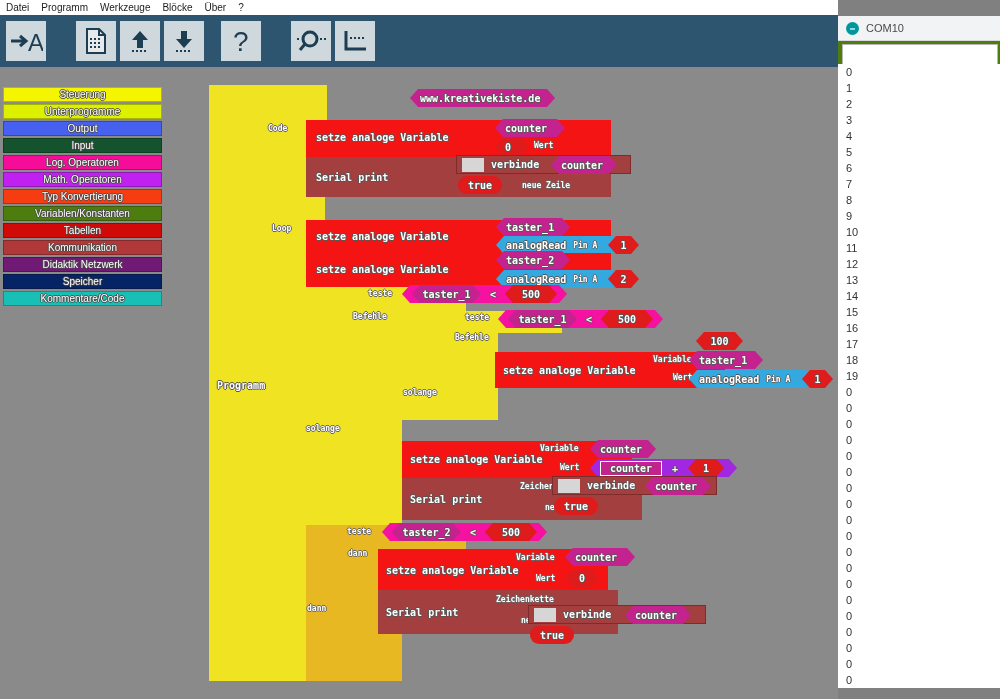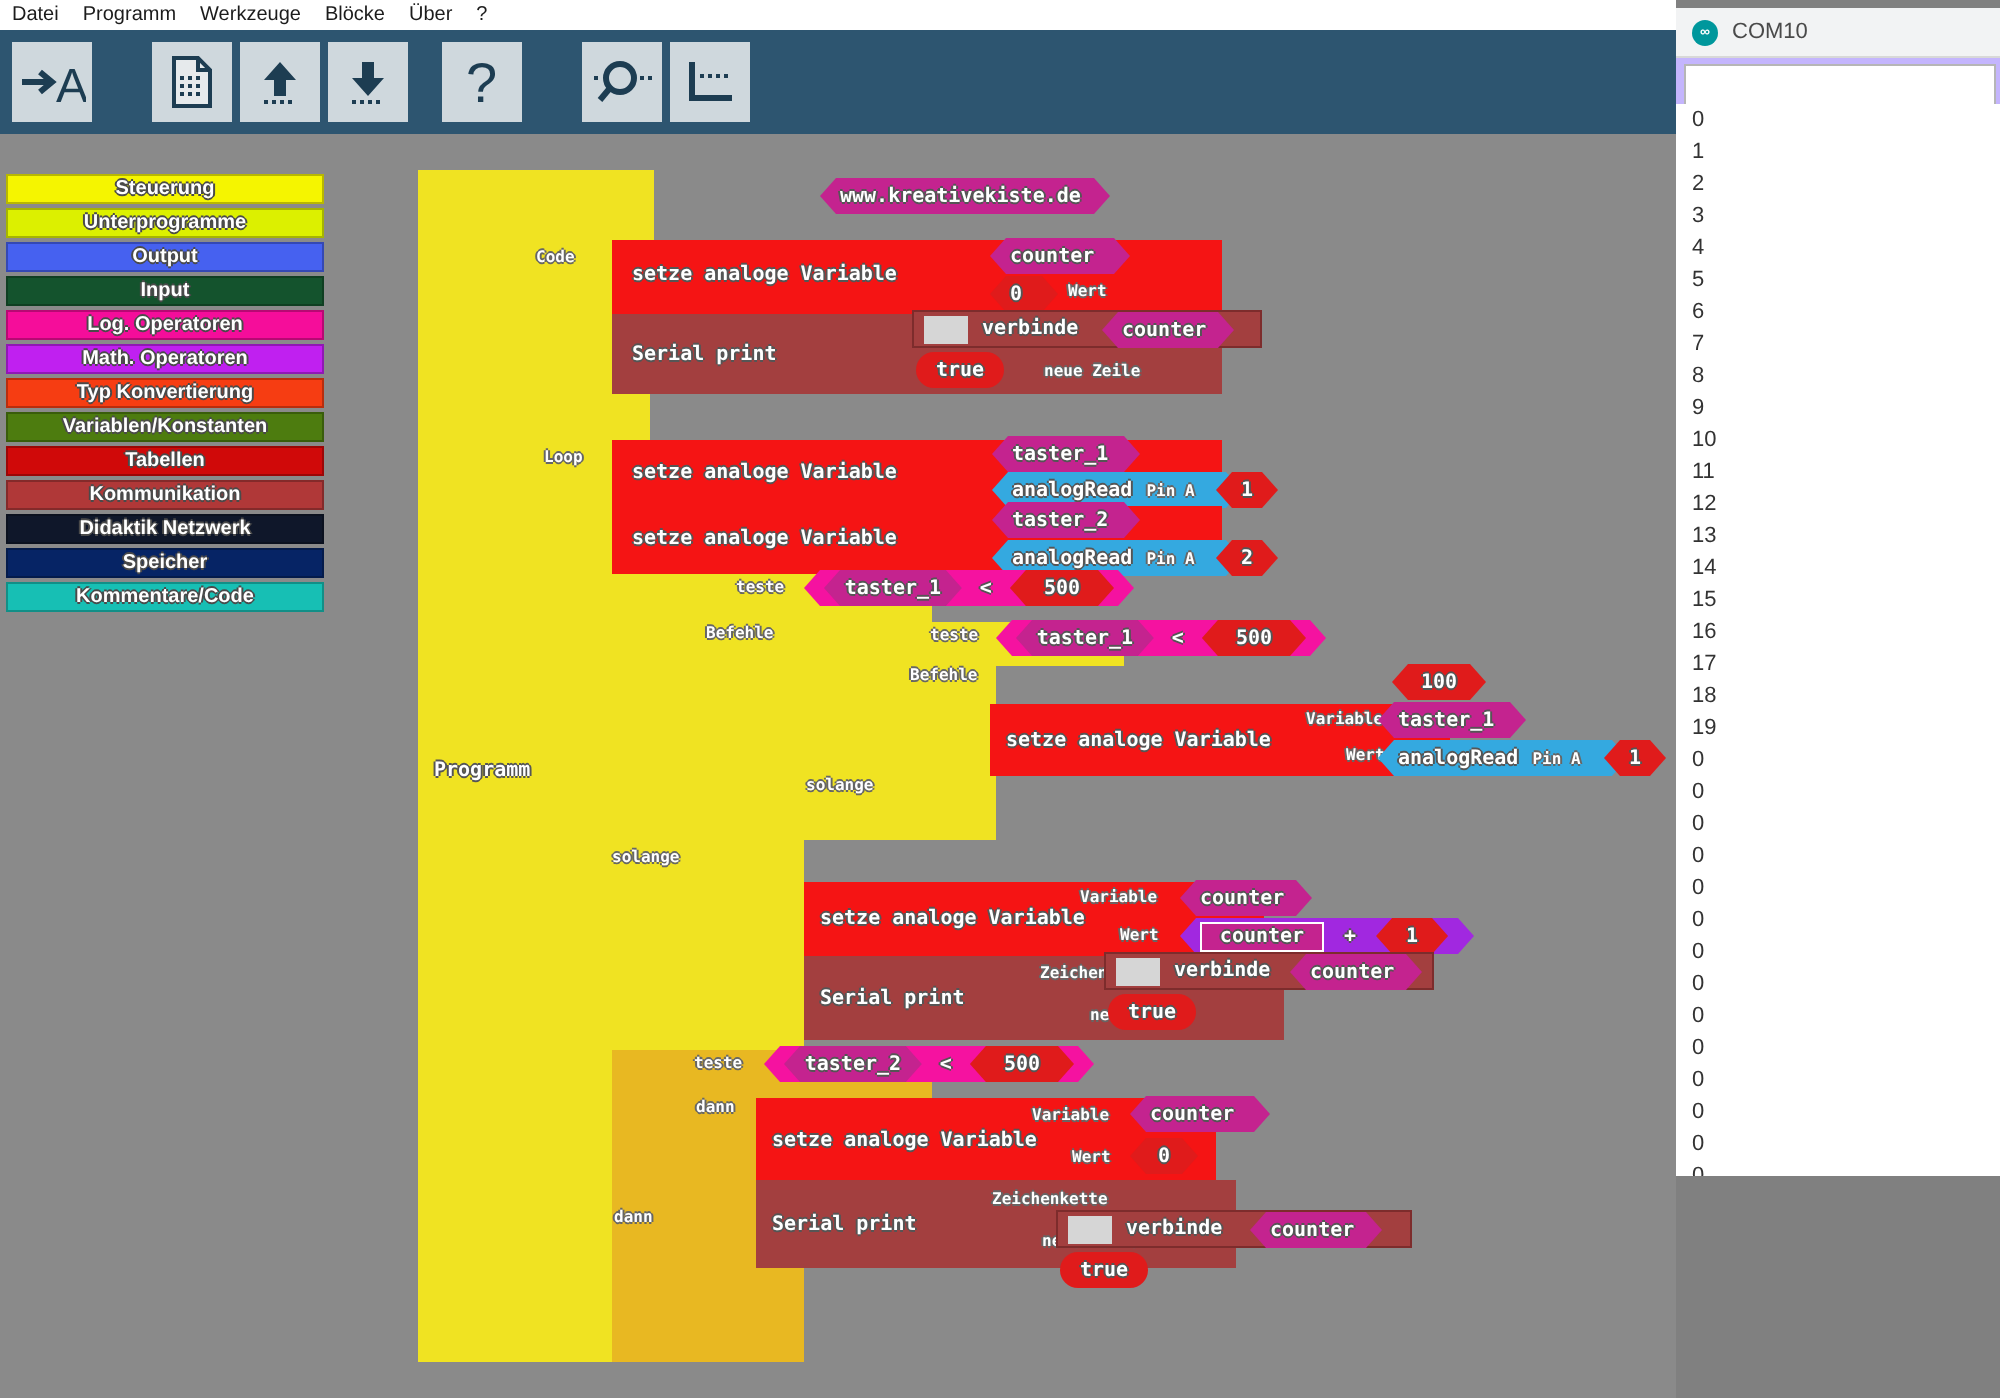--- a/index.html
+++ b/index.html
@@ -23,36 +23,36 @@
   .tbtn{width:40px;height:40px;background:#cfd8dd;display:flex;align-items:center;justify-content:center;
     cursor:pointer;}
   .tsep{width:22px;}
   .tsep2{width:9px;}
   .toolbar .tbtn svg{display:block;}
   
   .workarea{position:absolute;left:0;top:83px;width:838px;height:616px;}
   .palette{position:absolute;left:0;top:0;width:165px;height:616px;background:#8a8a8a;
     padding-top:4px;box-sizing:border-box;}
   .cat{height:15px;margin:0 3px 2px 3px;display:flex;align-items:center;justify-content:center;
-    font-size:10px;font-weight:bold;color:#ffffff;cursor:pointer;
+    font-size:10px;font-weight:normal;color:#ffffff;cursor:pointer;
     text-shadow:-1px 0 #4a4a4a,0 1px #4a4a4a,1px 0 #4a4a4a,0 -1px #4a4a4a;
     border:1px solid rgba(0,0,0,.25);box-sizing:border-box;}
   .canvas{position:absolute;left:165px;top:0;right:0;bottom:0;background:#8a8a8a;overflow:hidden;}
   .canvas-inner{position:relative;width:100%;height:100%;}
   
   .blk{position:absolute;box-sizing:border-box;}
   .lbl{font-family:"DejaVu Sans Mono","Liberation Mono",monospace;font-size:10px;color:#fff;font-weight:bold;
     text-shadow:-1px 0 #555,0 1px #555,1px 0 #555,0 -1px #555;white-space:nowrap;}
   .lbl-sm{font-family:"DejaVu Sans Mono","Liberation Mono",monospace;font-size:8px;color:#fff;font-weight:bold;
     text-shadow:-1px 0 #666,0 1px #666,1px 0 #666,0 -1px #666;white-space:nowrap;}
   .hexblk2{display:flex;align-items:center;height:18px;
     clip-path:polygon(8px 0,calc(100% - 8px) 0,100% 50%,calc(100% - 8px) 100%,8px 100%,0 50%);padding:0 10px;}
   .rect{display:flex;align-items:center;}
   
-  #serial{position:absolute;left:838px;top:4px;width:162px;height:584px;background:#c4b5fd;}
+  #serial{position:absolute;left:838px;top:16px;width:162px;height:672px;background:#4d7c0f;}
   .s-title{height:24px;background:#f2f3f4;display:flex;align-items:center;padding-left:8px;
     border-bottom:1px solid #d8d8d8;}
   .s-ico{width:13px;height:13px;border-radius:50%;background:#00979c;margin-right:7px;
     display:flex;align-items:center;justify-content:center;}
   .s-ico b{color:#fff;font-size:7px;line-height:1;}
   .s-title span{font-size:11px;color:#4a4a4a;}
   .s-input{height:19px;margin:3px 2px 0 4px;border:1px solid #b6b6b6;background:#fff;}
   .s-log{position:absolute;left:0;top:48px;right:0;bottom:0;background:#fff;
     padding-left:8px;box-sizing:border-box;overflow:hidden;}
   .s-line{font-family:"Liberation Sans",sans-serif;font-size:11px;color:#333;height:16px;line-height:16px;}
@@ -157,21 +157,21 @@
       <div class="cat" style="background:#f5f500">Steuerung</div>
       <div class="cat" style="background:#dcf000">Unterprogramme</div>
       <div class="cat" style="background:#4661f0">Output</div>
       <div class="cat" style="background:#14532d">Input</div>
       <div class="cat" style="background:#f50d9a">Log. Operatoren</div>
       <div class="cat" style="background:#c020f0">Math. Operatoren</div>
       <div class="cat" style="background:#f63d12">Typ Konvertierung</div>
       <div class="cat" style="background:#4d7c0f">Variablen/Konstanten</div>
       <div class="cat" style="background:#d00909">Tabellen</div>
       <div class="cat" style="background:#b03838">Kommunikation</div>
-      <div class="cat" style="background:#0f172a">Didaktik Netzwerk</div>
+      <div class="cat" style="background:#701a75">Didaktik Netzwerk</div>
       <div class="cat" style="background:#062465">Speicher</div>
       <div class="cat" style="background:#17bfb4">Kommentare/Code</div>
     </div>
 
     <div class="canvas">
     <div class="canvas-inner">
 
       <div class="blk" style="left:44px;top:2px;width:116px;height:596px;background:#f0e322;"></div>
       <div class="lbl" style="position:absolute;left:52px;top:297px;">Programm</div>
 

